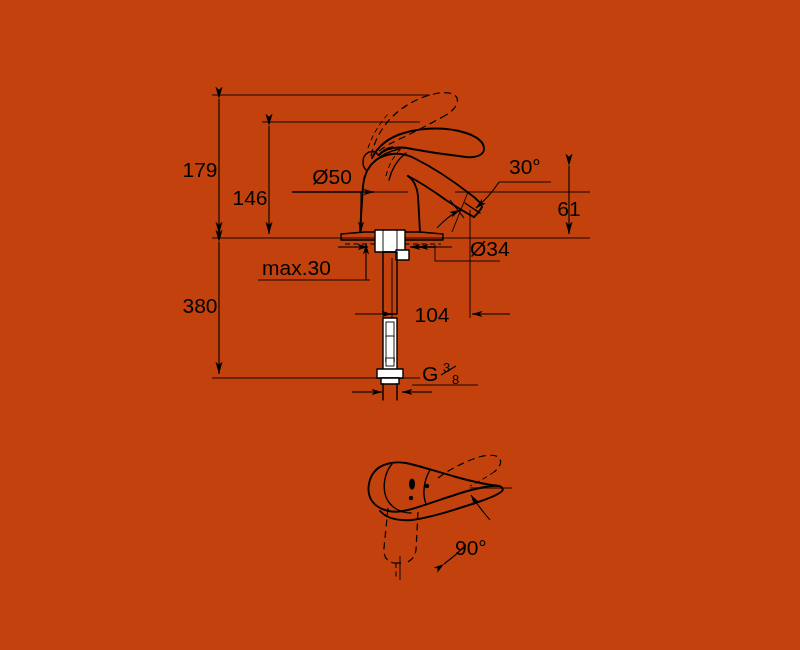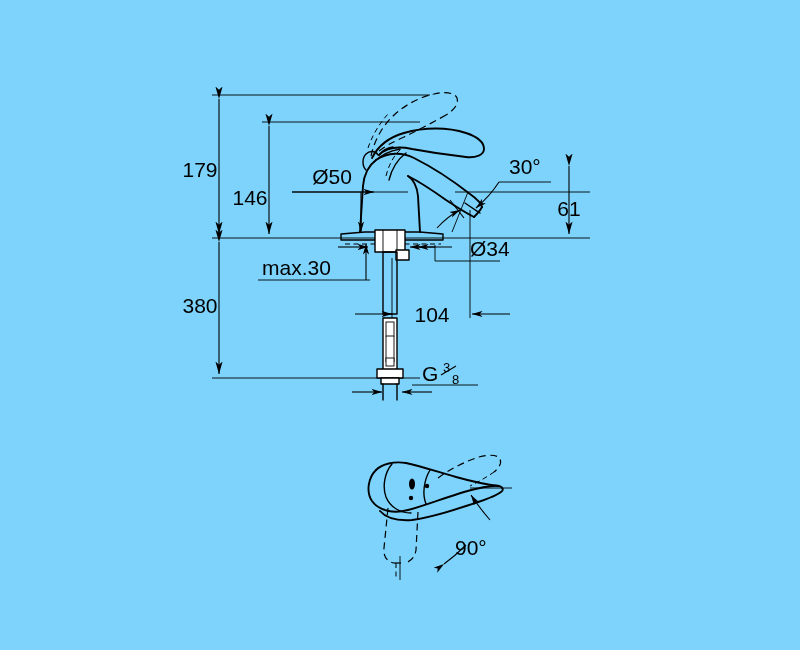--- a/index.html
+++ b/index.html
@@ -11,21 +11,21 @@
     width: 800px;
     height: 650px;
     font-family: "Liberation Sans", sans-serif;
     color: #000000;
     overflow: hidden;
   }
   #drawing-root {
     position: relative;
     width: 800px;
     height: 650px;
-    background: #7dd3fc;
+    background: #c2410c;
   }
   svg#tech-drawing {
     display: block;
     width: 800px;
     height: 650px;
   }
   .dim-text {
     font-family: "Liberation Sans", sans-serif;
     font-size: 21px;
     fill: #000000;

